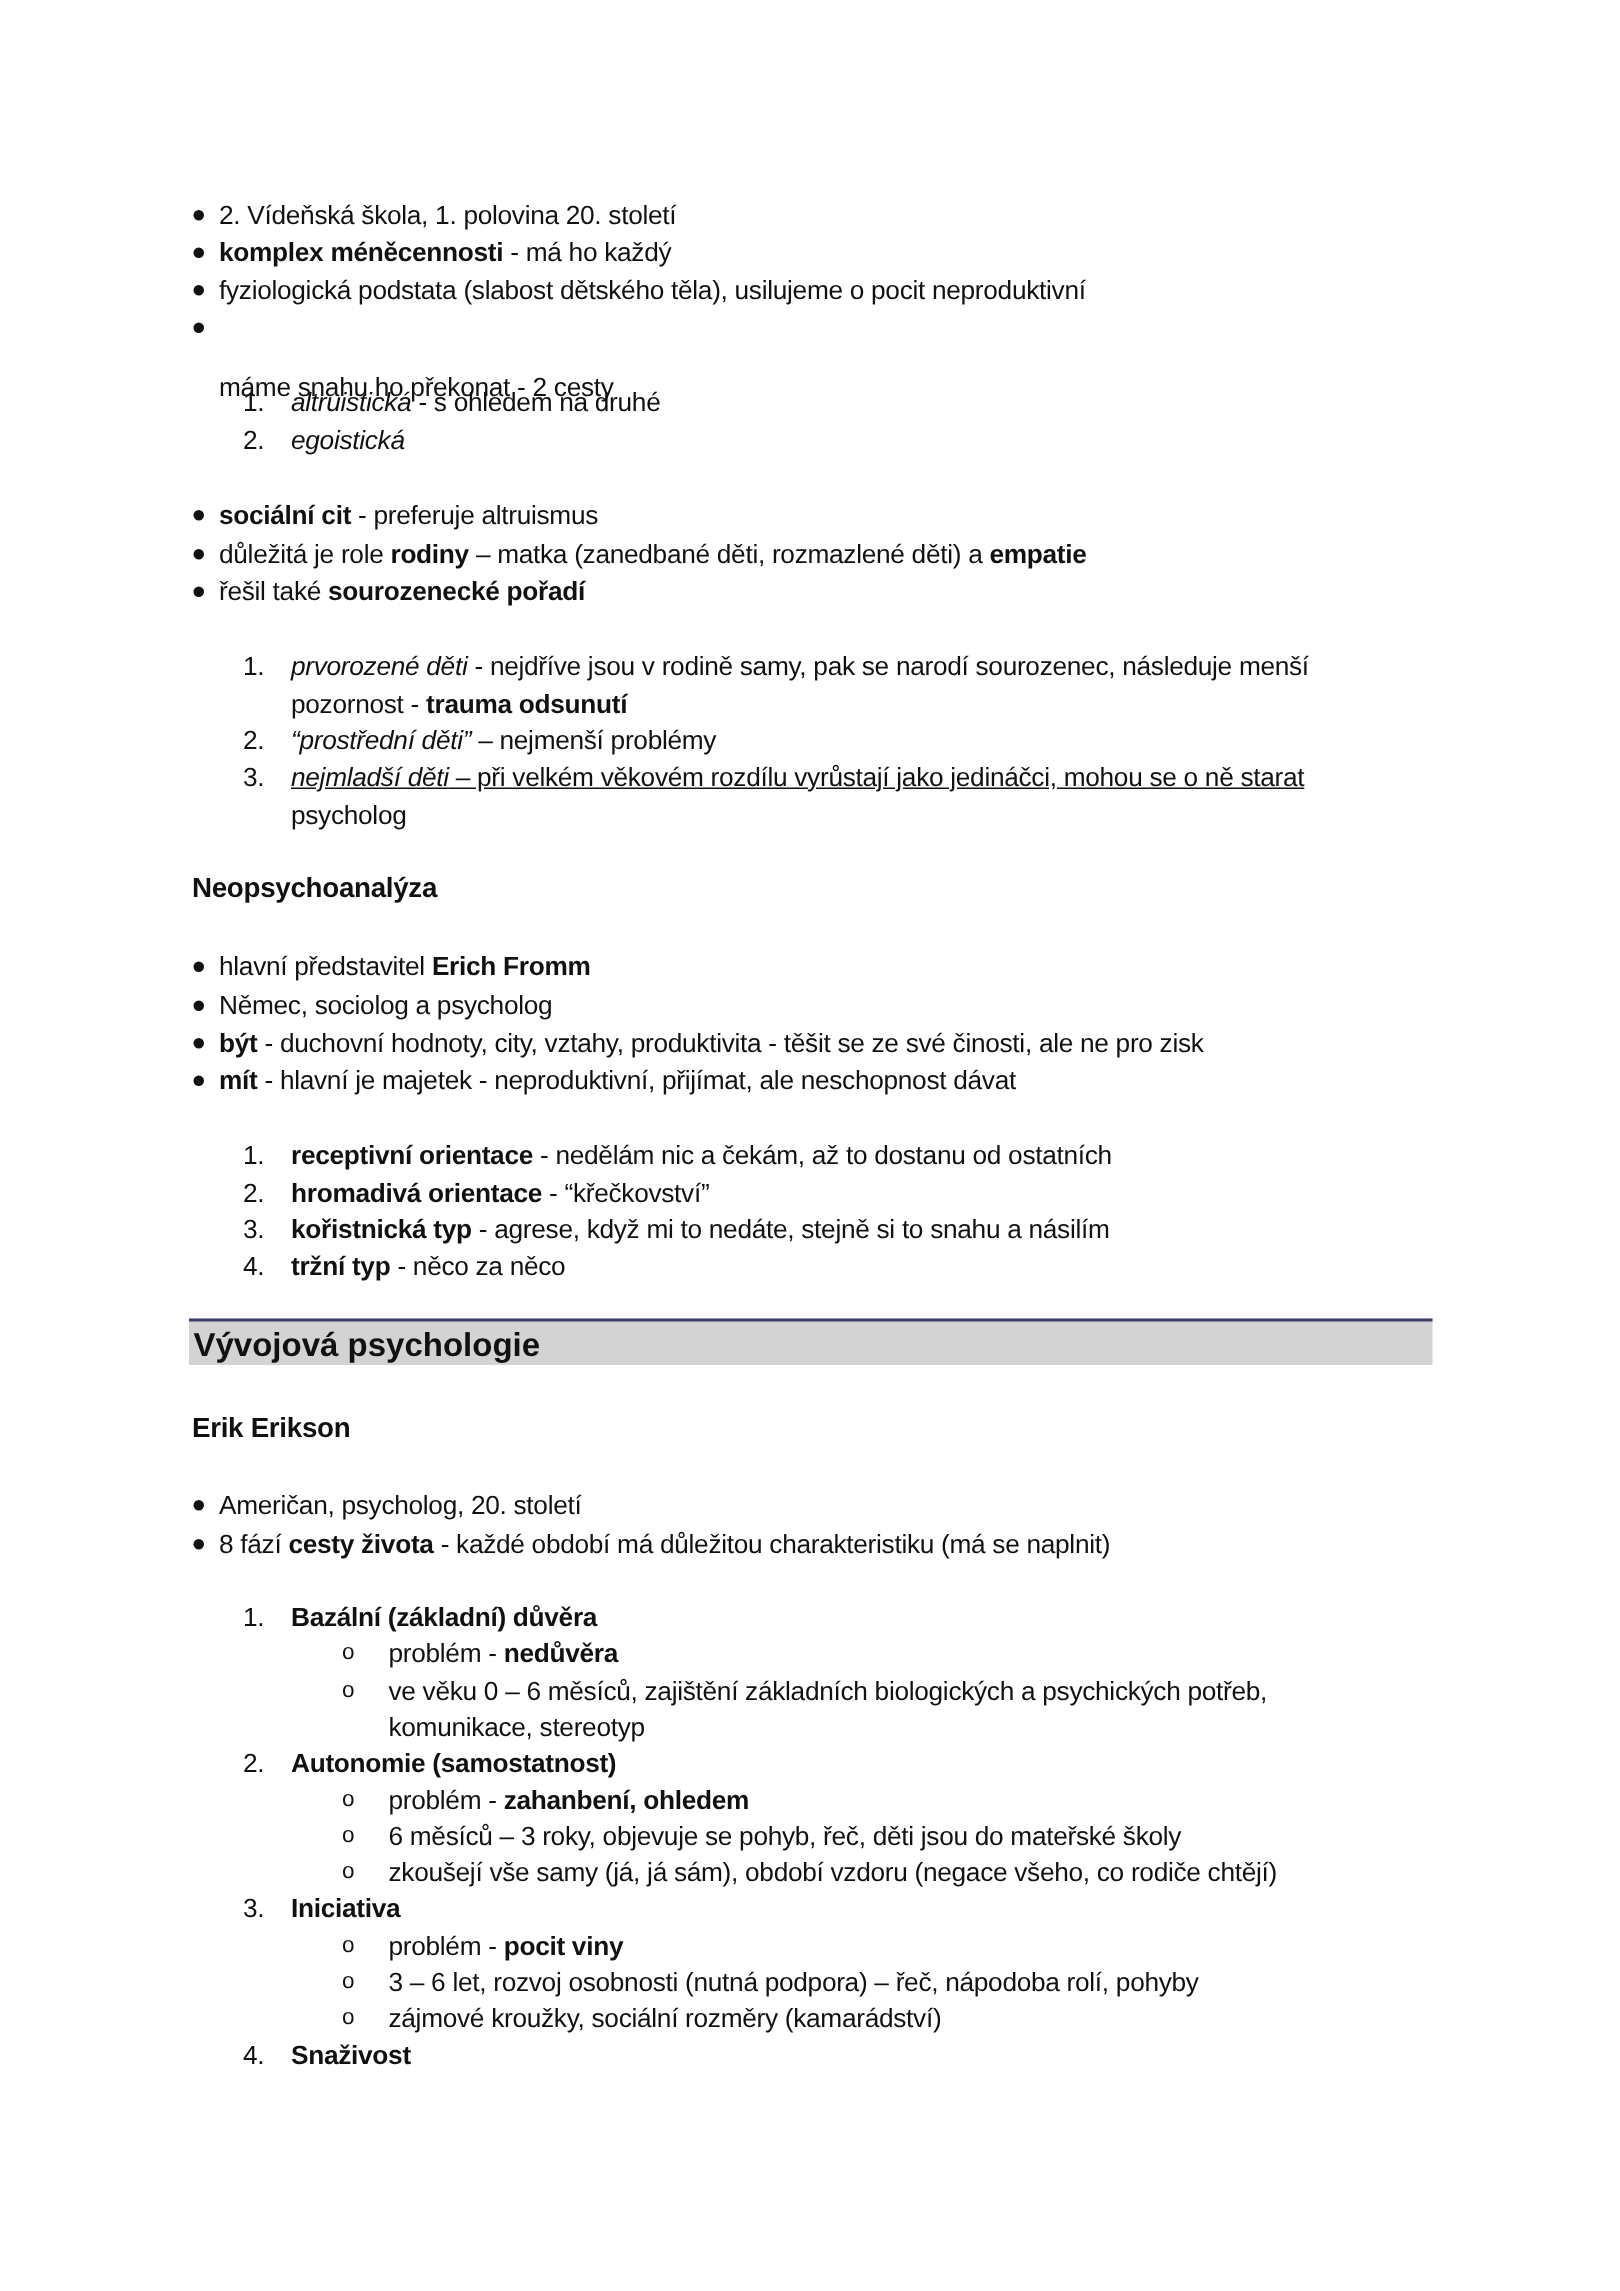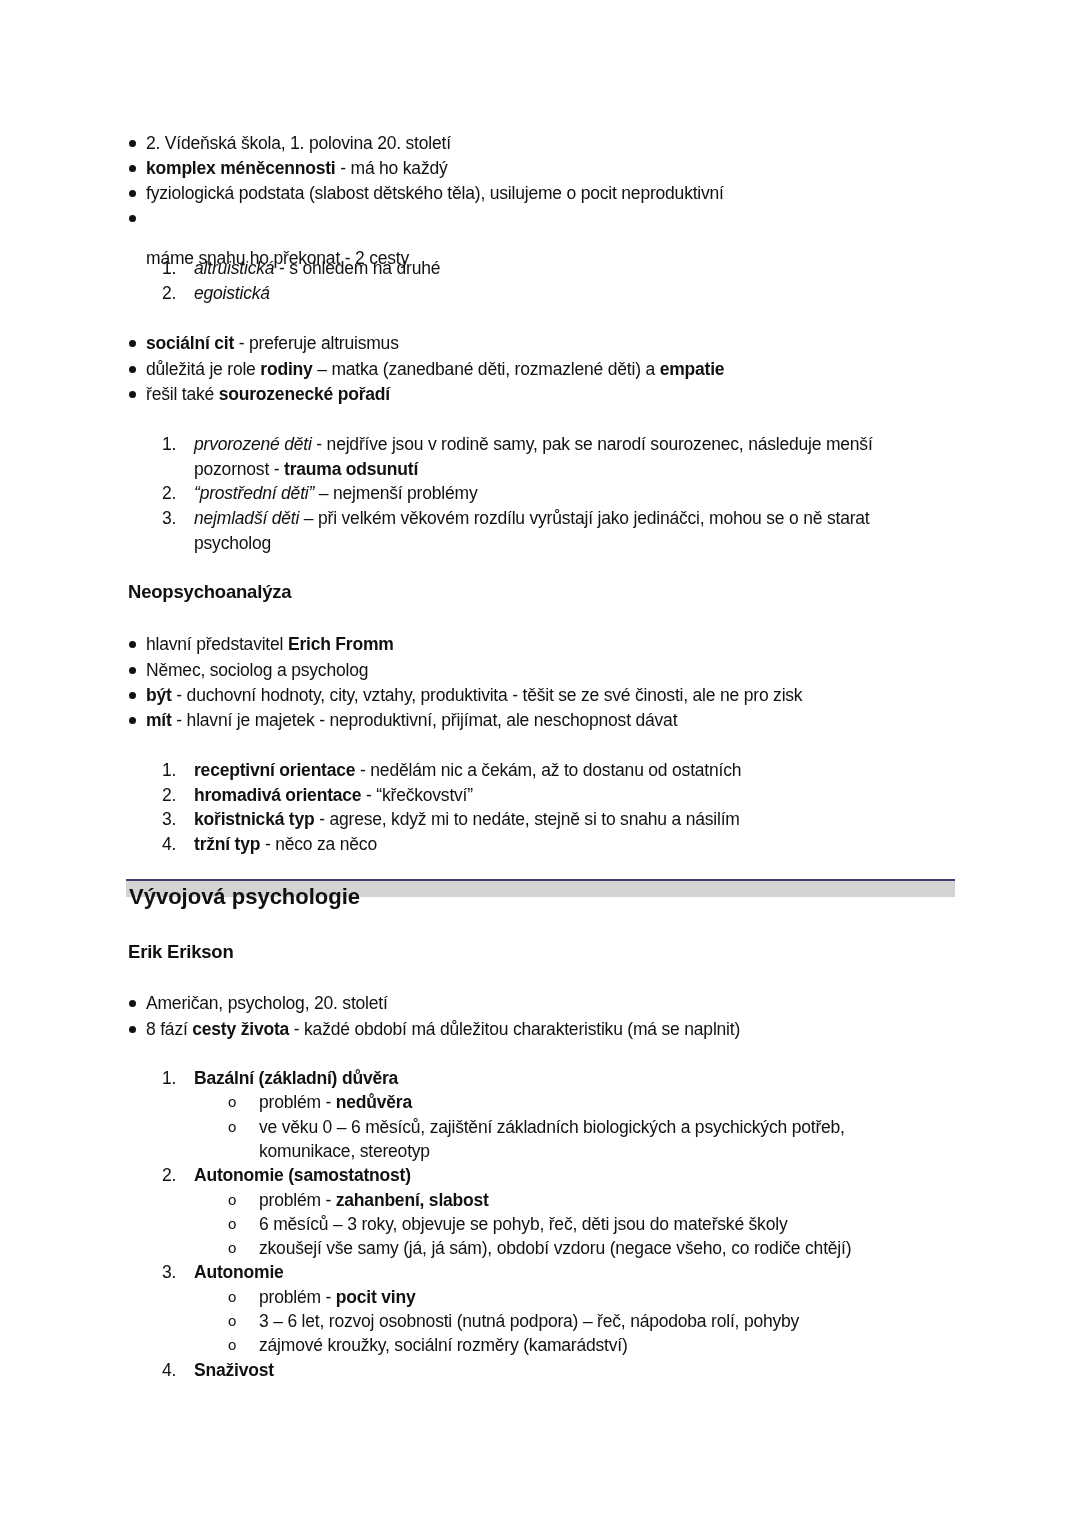--- a/index.html
+++ b/index.html
@@ -17,21 +17,21 @@
   }
   .btxt { position: absolute; left: 146px; }
   .num { position: absolute; left: 162px; }
   .ntxt { position: absolute; left: 194px; }
   .sub-o { position: absolute; left: 228px; font-size: 15px; }
   .stxt { position: absolute; left: 259px; }
   b { font-weight: bold; }
   i { font-style: italic; }
   .h3 { position: absolute; left: 128px; font-weight: bold; font-size: 18.5px; }
   .h2bar {
-    position: absolute; left: 126px; top: 879px; width: 829px; height: 18px;
+    position: absolute; left: 126px; top: 879px; width: 829px; height: 31px;
     background: #d3d3d3; border-top: 2px solid #3c3f6e; box-sizing: border-box;
   }
   .h2text {
     position: absolute; left: 3px; top: 2px; font-weight: bold; font-size: 22px; line-height: 28px;
     color: #111;
   }
 </style>
 </head>
 <body>
 
@@ -61,21 +61,21 @@
       <div class="bullet-dot" style="top: 382px; position: absolute;"></div>
       <div class="line btxt" style="top: 382px;"><span>řešil také </span><b>sourozenecké pořadí</b></div>
     </div>
   <div>
       <div class="line num" style="top: 432px;">1.</div>
       <div class="line ntxt" style="top: 432px;"><i>prvorozené děti</i><span> - nejdříve jsou v rodině samy, pak se narodí sourozenec, následuje menší</span></div>
       <div class="line ntxt" style="top: 457px;"><span>pozornost - </span><b>trauma odsunutí</b></div>
       <div class="line num" style="top: 481px;">2.</div>
       <div class="line ntxt" style="top: 481px;"><i>“prostřední děti”</i><span> – nejmenší problémy</span></div>
       <div class="line num" style="top: 506px;">3.</div>
-      <div class="line ntxt" style="top: 506px;"><i>nejmladší děti</i><span> – při velkém věkovém rozdílu vyrůstají jako jedináčci, mohou se o ně starat</span></div>
+      <div class="line ntxt" style="top: 506px; text-decoration: underline;"><i>nejmladší děti</i><span> – při velkém věkovém rozdílu vyrůstají jako jedináčci, mohou se o ně starat</span></div>
       <div class="line ntxt" style="top: 531px;"><span>psycholog</span></div>
     </div>
 
   <div class="line h3" style="top:580px;">Neopsychoanalýza</div>
   <div>
       <div class="bullet-dot" style="top: 632px; position: absolute;"></div>
       <div class="line btxt" style="top: 632px;"><span>hlavní představitel </span><b>Erich Fromm</b></div>
       <div class="bullet-dot" style="top: 658px; position: absolute;"></div>
       <div class="line btxt" style="top: 658px;"><span>Němec, sociolog a psycholog</span></div>
       <div class="bullet-dot" style="top: 683px; position: absolute;"></div>
@@ -109,27 +109,27 @@
       <div class="line num" style="top: 1066px;">1.</div>
       <div class="line ntxt" style="top: 1066px;"><b>Bazální (základní) důvěra</b></div>
       <div class="line sub-o" style="top: 1090.3px;">o</div>
       <div class="line stxt" style="top: 1090.3px;"><span>problém - </span><b>nedůvěra</b></div>
       <div class="line sub-o" style="top: 1114.6px;">o</div>
       <div class="line stxt" style="top: 1114.6px;"><span>ve věku 0 – 6 měsíců, zajištění základních biologických a psychických potřeb,</span></div>
       <div class="line stxt" style="top: 1138.9px;"><span>komunikace, stereotyp</span></div>
       <div class="line num" style="top: 1163.2px;">2.</div>
       <div class="line ntxt" style="top: 1163.2px;"><b>Autonomie (samostatnost)</b></div>
       <div class="line sub-o" style="top: 1187.5px;">o</div>
-      <div class="line stxt" style="top: 1187.5px;"><span>problém - </span><b>zahanbení, slabost</b></div>
+      <div class="line stxt" style="top: 1187.5px;"><span>problém - </span><b>zahanbení, ohledem</b></div>
       <div class="line sub-o" style="top: 1211.8px;">o</div>
       <div class="line stxt" style="top: 1211.8px;"><span>6 měsíců – 3 roky, objevuje se pohyb, řeč, děti jsou do mateřské školy</span></div>
       <div class="line sub-o" style="top: 1236.1px;">o</div>
       <div class="line stxt" style="top: 1236.1px;"><span>zkoušejí vše samy (já, já sám), období vzdoru (negace všeho, co rodiče chtějí)</span></div>
       <div class="line num" style="top: 1260.4px;">3.</div>
-      <div class="line ntxt" style="top: 1260.4px;"><b>Autonomie</b></div>
+      <div class="line ntxt" style="top: 1260.4px;"><b>Iniciativa</b></div>
       <div class="line sub-o" style="top: 1284.7px;">o</div>
       <div class="line stxt" style="top: 1284.7px;"><span>problém - </span><b>pocit viny</b></div>
       <div class="line sub-o" style="top: 1309px;">o</div>
       <div class="line stxt" style="top: 1309px;"><span>3 – 6 let, rozvoj osobnosti (nutná podpora) – řeč, nápodoba rolí, pohyby</span></div>
       <div class="line sub-o" style="top: 1333.3px;">o</div>
       <div class="line stxt" style="top: 1333.3px;"><span>zájmové kroužky, sociální rozměry (kamarádství)</span></div>
       <div class="line num" style="top: 1357.6px;">4.</div>
       <div class="line ntxt" style="top: 1357.6px;"><b>Snaživost</b></div>
     </div>
 </div>

